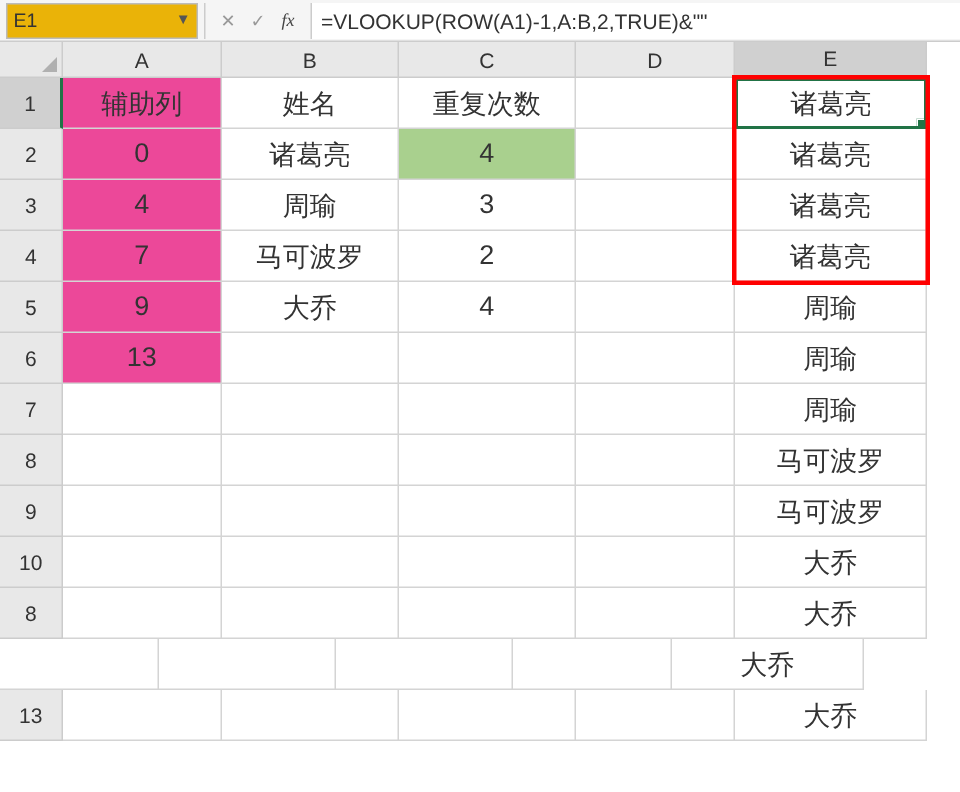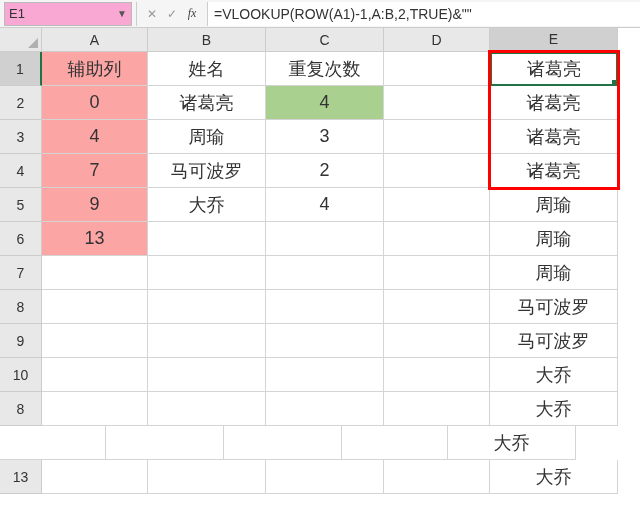--- a/index.html
+++ b/index.html
@@ -18,21 +18,21 @@
       display: flex;
       align-items: center;
       height: 28px;
       border-bottom: 1px solid #ccc;
       background: #f5f5f5;
     }
     .name-box {
       width: 128px;
       height: 24px;
       margin: 2px 4px;
-      background: #f9a8d4;
+      background: #eab308;
       border: 1px solid #bbb;
       display: flex;
       align-items: center;
       justify-content: space-between;
       padding: 0 4px;
     }
     .name-box-text {
       font-size: 13px;
       color: #333;
     }
@@ -143,21 +143,21 @@
       display: flex;
       align-items: center;
       justify-content: center;
       font-size: 18px;
       color: #333;
       background: #fff;
       overflow: hidden;
       white-space: nowrap;
     }
     .cell.yellow {
-      background: #fca5a5;
+      background: #ec4899;
     }
     .cell.green {
       background: #a9d08e;
     }
     .cell.selected {
       border: 2px solid #217346;
       position: relative;
     }
     .cell.selected::after {
       content: '';

